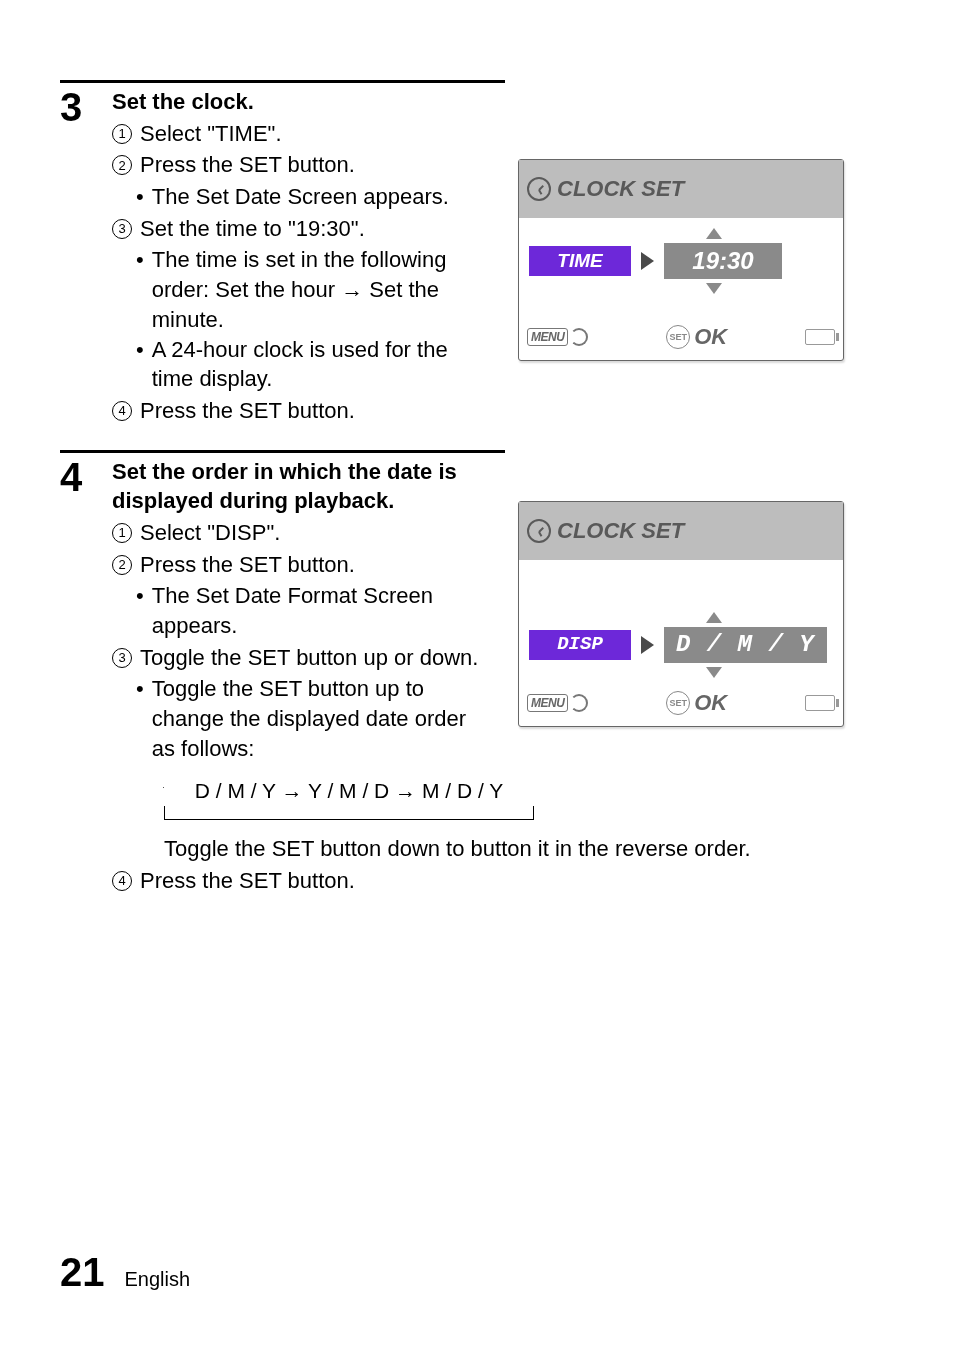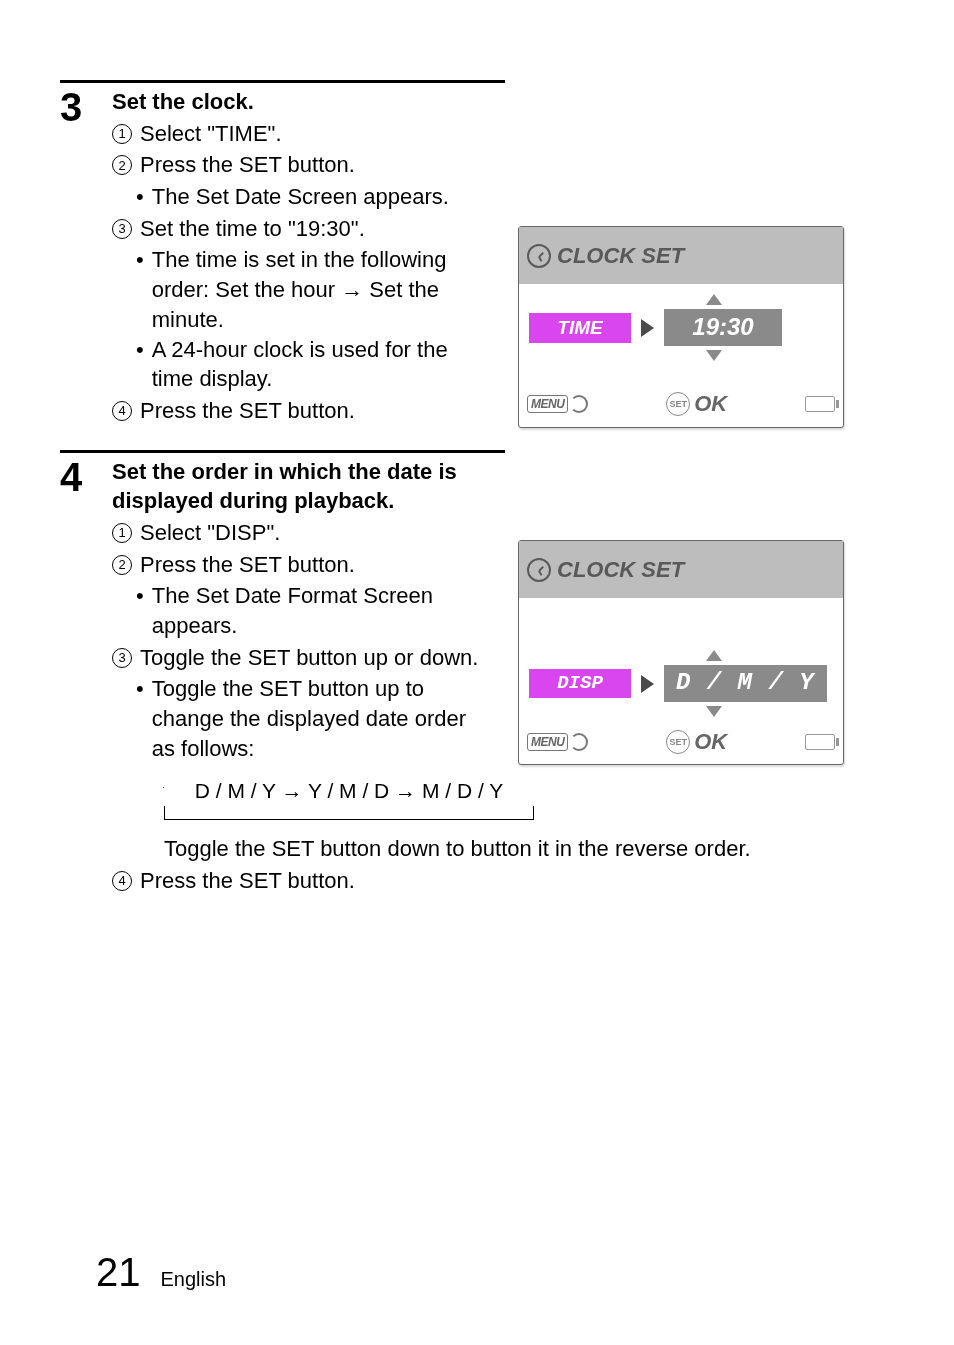--- a/index.html
+++ b/index.html
@@ -78,21 +78,21 @@
   .bullet-item {
     display: flex;
     align-items: flex-start;
   }
   .bullet-dot {
     margin-right: 8px;
     margin-top: 0px;
   }
   .two-col {
     display: flex;
-    align-items: flex-end;
+    align-items: center;
     gap: 26px;
   }
   .left-col { flex: 1; max-width: 380px; }
   .cycle-box {
     position: relative;
     margin: 14px 0 14px 52px;
     width: 370px;
   }
   .cycle-inner {
     border: 1.5px solid #000;
@@ -162,21 +162,21 @@
   .screen-mid {
     padding: 10px 10px 6px 10px;
     position: relative;
   }
   .screen-row {
     display: flex;
     align-items: center;
     gap: 10px;
   }
   .cell-label {
-    background: #d946ef;
+    background: #6d28d9;
     color: #fff;
     font-weight: bold;
     font-style: italic;
     padding: 2px 10px;
     width: 82px;
     text-align: center;
     font-size: 19px;
   }
   .play-tri {
     width: 0; height: 0;
@@ -269,21 +269,21 @@
   .batt-fill { background:#bbb; width:40%; height:100%; }
 
   .footer {
     position: absolute;
     bottom: 50px;
     left: 60px;
     display: flex;
     align-items: baseline;
     gap: 20px;
   }
-  .footer-num { font-size: 40px; font-weight: normal; margin-left: 36px; }
+  .footer-num { font-size: 40px; font-weight: bold; }
   .footer-lang { font-size: 20px; }
 </style>
 </head>
 <body>
 
 <div class="page">
 
   <div class="step-rule"></div>
   <div class="step-block">
     <div class="step-num">3</div>

